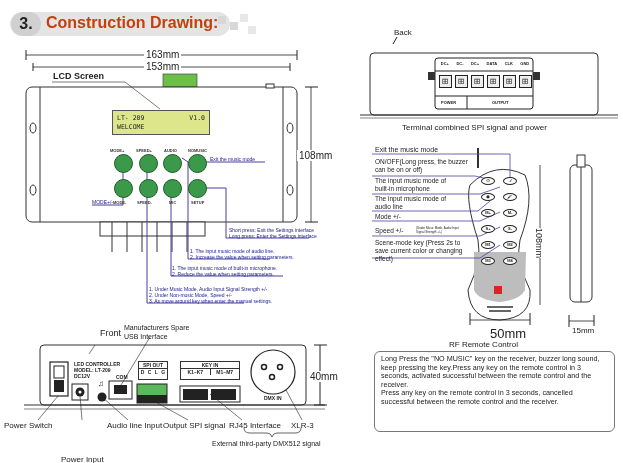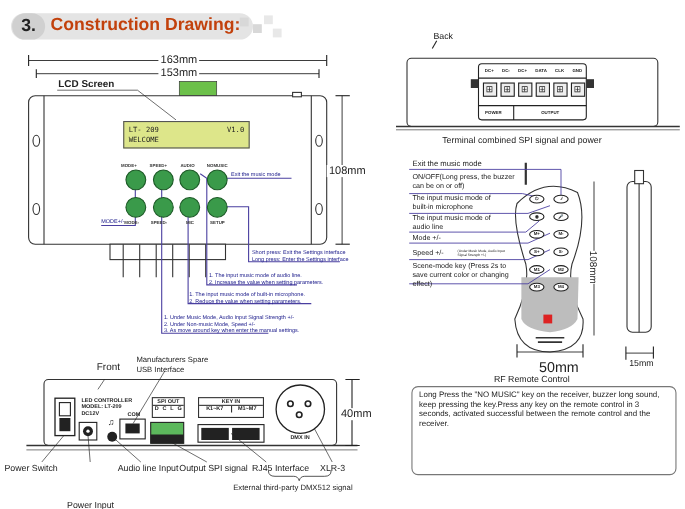--- a/index.html
+++ b/index.html
@@ -5,21 +5,21 @@
   * { box-sizing: border-box; margin: 0; padding: 0; }
   body { width: 623px; height: 463px; background: #ffffff; position: relative; overflow: hidden; font-family: "Liberation Sans", sans-serif; color: #222; }
   .abs { position: absolute; }
   .title-pill { left: 10px; top: 12px; height: 24px; width: 220px; background: #e4e4e4; border-radius: 12px; }
   .title-num { left: 11px; top: 12px; width: 30px; height: 24px; background: #d0d0d0; border-radius: 12px; font-weight: bold; font-size: 16px; line-height: 24px; text-align: center; color: #222; }
   .title-text { left: 46px; top: 14px; font-weight: bold; font-size: 16px; color: #c2410c; }
   .deco-sq { background: #d8d8d8; width: 8px; height: 8px; }
   .dimtxt { font-size: 10px; color: #222; background: #fff; padding: 0 2px; }
   .small { font-size: 5px; color: #1a1a8a; line-height: 6px; white-space: nowrap; }
   .lbl { font-size: 8px; color: #222; white-space: nowrap; }
-  .lbl9 { font-size: 9px; color: #222; white-space: nowrap; }
+  .lbl9 { font-size: 9px; color: #222; white-space: nowrap; margin-left: 12px; }
   .btn-green { width: 19px; height: 19px; border-radius: 50%; background: #3a9a4a; border: 1px solid #1d5a27; }
   .btn-cap { font-size: 4px; font-weight: bold; color: #333; white-space: nowrap; }
   .lcd { background: #dde68a; border: 1px solid #555; font-family: "DejaVu Sans Mono", monospace; font-size: 6.5px; color: #222; padding: 3px 4px; line-height: 9px; }
   .box { border: 1px solid #333; }
   .learn { left: 374px; top: 351px; width: 241px; height: 81px; border: 1px solid #777; border-radius: 6px; padding: 3px 6px; }
   .learn h3 { font-size: 10px; font-weight: bold; text-align: center; color: #111; margin-bottom: 1px; }
   .learn p { font-size: 7.2px; line-height: 8.6px; color: #222; }
   .rkey { width: 14px; height: 8px; border-radius: 50%; border: 1px solid #222; background: #fff; font-size: 4px; text-align: center; line-height: 6px; font-weight: bold; }
   .term { width: 13px; height: 13px; border: 1px solid #222; background: #eee; font-size: 8px; text-align: center; line-height: 11px; }
 </style>
@@ -151,21 +151,21 @@
     <polyline points="372,211 478,211 490,201"></polyline>
     <polyline points="372,221 480,221 500,212"></polyline>
     <polyline points="372,236 480,236 500,227"></polyline>
     <polyline points="372,258 480,258 500,245"></polyline>
   </g>
 </svg>
 
 <div class="abs dimtxt" style="left:144px;top:49px;">163mm</div>
 <div class="abs dimtxt" style="left:144px;top:61px;">153mm</div>
 <div class="abs" style="left:53px;top:71px;font-size:9px;font-weight:bold;">LCD Screen</div>
-<div class="abs lcd" style="left:112px;top:110px;width:115px;height:25px;">
+<div class="abs lcd" style="left:112px;top:110px;width:98px;height:25px;">
   <div style="display:flex;justify-content:space-between;">
       <span>LT- 209</span>
       <span>V1.0</span>
     </div>
   <div>WELCOME</div>
 </div>
 <div class="abs dimtxt" style="left:297px;top:150px;">108mm</div>
 
 <div class="abs btn-cap" style="left:110px;top:148px;">MODE+</div>
 <div class="abs btn-cap" style="left:136px;top:148px;">SPEED+</div>
@@ -288,13 +288,14 @@
 </div>
 <div class="abs" style="left:494px;top:286px;width:8px;height:8px;background:#d22;"></div>
 
 <div class="abs" style="left:534px;top:228px;font-size:9px;writing-mode:vertical-rl;background:#fff;">108mm</div>
 <div class="abs dimtxt" style="left:488px;top:326px;font-size:13px;">50mm</div>
 <div class="abs dimtxt" style="left:570px;top:326px;font-size:8px;">15mm</div>
 <div class="abs lbl" style="left:449px;top:340px;font-size:8px;">RF Remote Control</div>
 
 <div class="abs learn">
   <p>Long Press the "NO MUSIC" key on the receiver, buzzer long sound, keep pressing the key.Press any key on the remote control in 3 seconds, activated successful between the remote control and the receiver.</p>
+  <p>Press any key on the remote control in 3 seconds, cancelled successful between the remote control and the receiver.</p>
 </div>
 
 </body></html>

